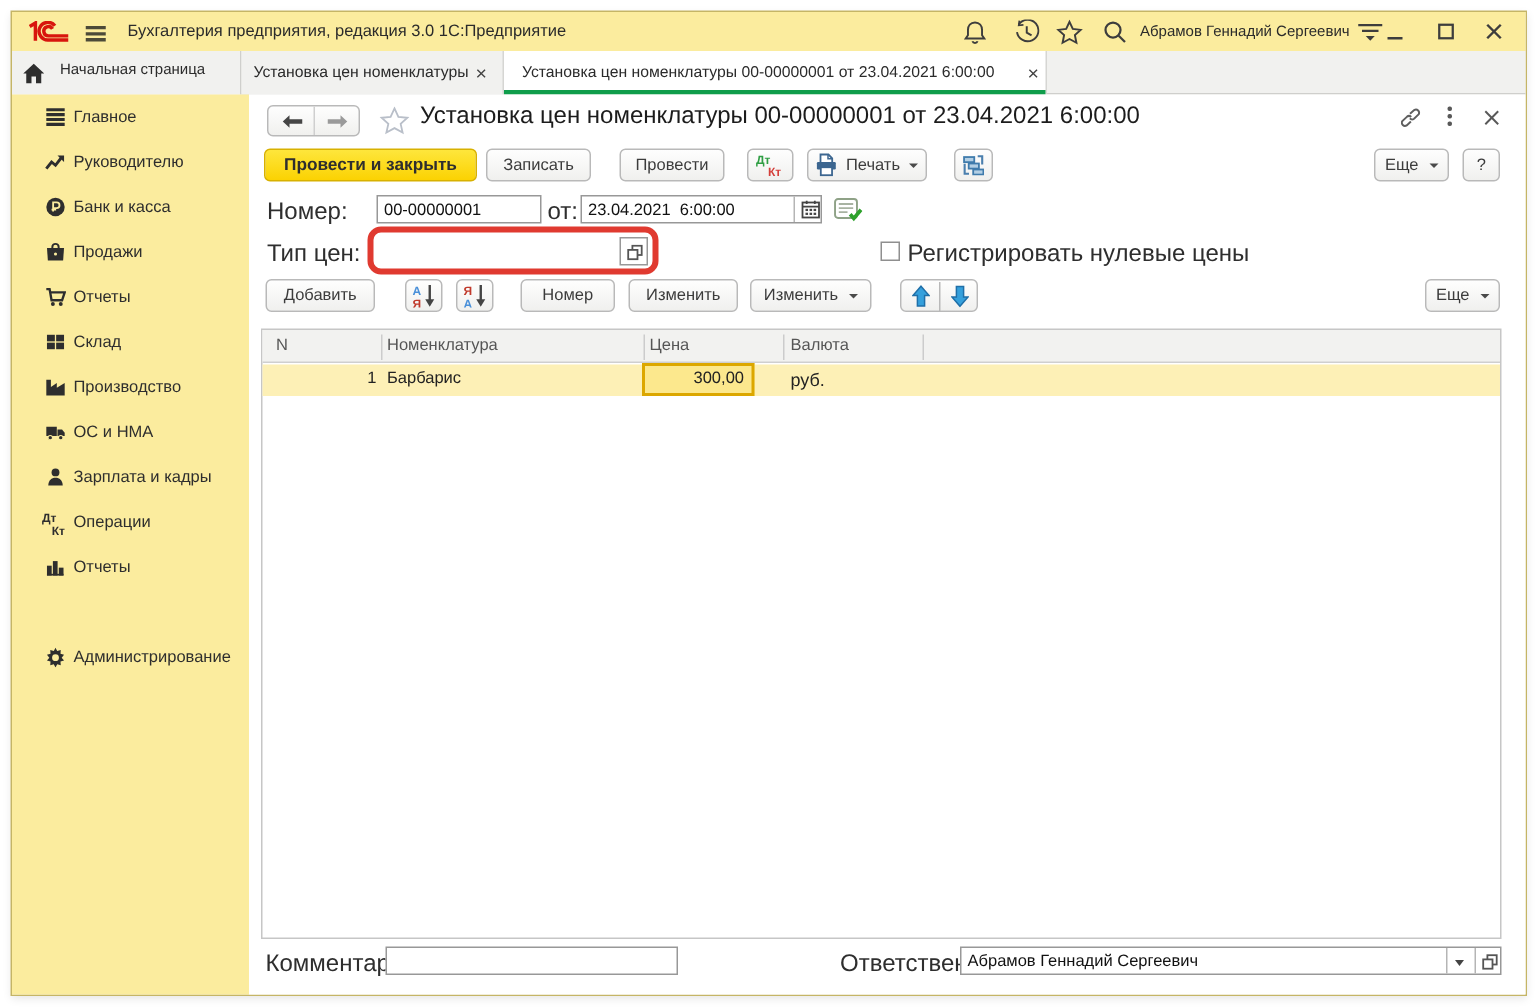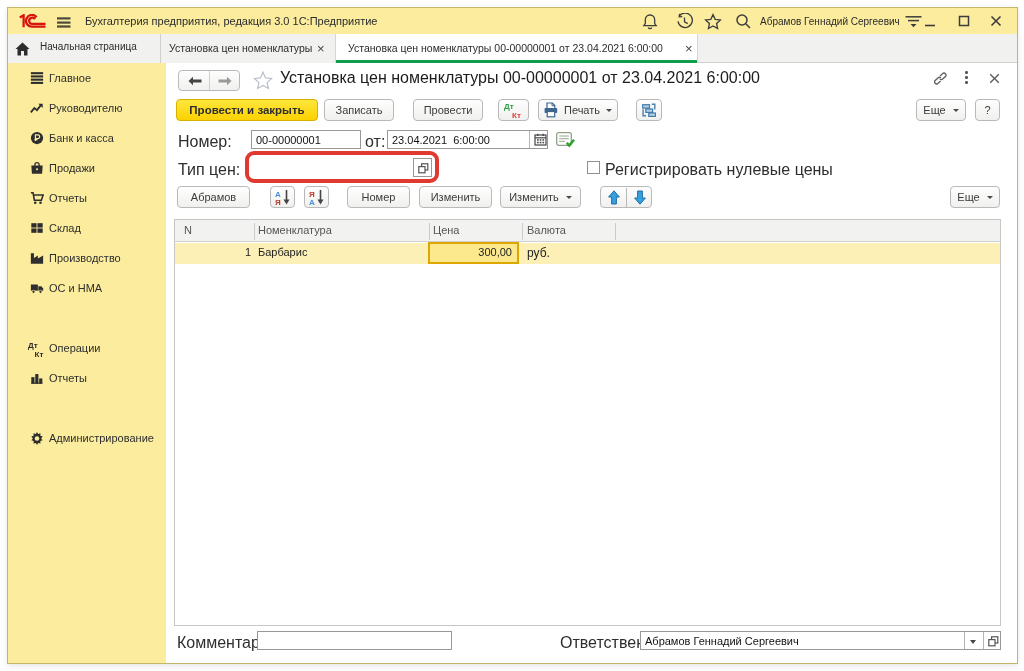--- a/index.html
+++ b/index.html
@@ -185,20 +185,27 @@
     </div>
     <div class="sideitem" style="top:210px">
       <svg class="ico" viewBox="0 0 16 16">
           <path d="M1,4 L9,4 L9,11 L1,11 Z" fill="#2e2e2e"></path>
           <path d="M9.5,6 L13,6 L15,8.5 L15,11 L9.5,11 Z" fill="#2e2e2e"></path>
           <circle cx="4" cy="12.3" r="1.7" fill="#2e2e2e" stroke="#fbec9e" stroke-width="0.8"></circle>
           <circle cx="12" cy="12.3" r="1.7" fill="#2e2e2e" stroke="#fbec9e" stroke-width="0.8"></circle>
         </svg>
       <div class="txt">ОС и НМА</div>
     </div>
+    <div class="sideitem" style="top:240px">
+      <svg class="ico" viewBox="0 0 16 16">
+          <circle cx="8" cy="4.5" r="3" fill="#2e2e2e"></circle>
+          <path d="M2.5,14.5 C2.5,10.5 5,8.5 8,8.5 C11,8.5 13.5,10.5 13.5,14.5 Z" fill="#2e2e2e"></path>
+        </svg>
+      <div class="txt">Зарплата и кадры</div>
+    </div>
     <div class="sideitem" style="top:270px">
       <svg class="ico" viewBox="0 0 18 16" style="width:18px;height:16px;left:20px">
           <text x="0" y="7" font-size="8" font-weight="bold" fill="#2e2e2e" font-family="Liberation Sans">Дт</text>
           <text x="6.5" y="15.5" font-size="8" font-weight="bold" fill="#2e2e2e" font-family="Liberation Sans">Кт</text>
         </svg>
       <div class="txt">Операции</div>
     </div>
     <div class="sideitem" style="top:300px">
       <svg class="ico" viewBox="0 0 16 16">
           <g fill="#2e2e2e">
@@ -321,21 +328,21 @@
     <div class="abs" style="left:247px;top:95px;width:19px;height:19px;border:1px solid #989898;background:#fff">
       <svg class="abs" style="left:4px;top:4px" width="11" height="11" viewBox="0 0 11 11">
         <rect x="3.6" y="0.8" width="6.2" height="6.2" fill="none" stroke="#555" stroke-width="1.2"></rect>
           <rect x="0.8" y="3.6" width="6.2" height="6.2" fill="#fff" stroke="#555" stroke-width="1.2"></rect>
       </svg>
     </div>
     <div class="abs" style="left:79px;top:88px;width:194px;height:32px;border:4px solid #e03a30;border-radius:9px"></div>
     <div class="abs" style="left:421px;top:98px;width:13px;height:13px;border:1px solid #8f8f8f;background:#fff"></div>
     <div class="lbl" style="left:439px;top:98px">Регистрировать нулевые цены</div>
 
-    <div class="btn" style="left:11px;top:123px;width:73px">Абрамов</div>
+    <div class="btn" style="left:11px;top:123px;width:73px">Добавить</div>
     <div class="btn" style="left:104px;top:123px;width:25px">
       <svg width="16" height="16" viewBox="0 0 16 16">
         <text x="0" y="7.5" font-size="8" font-weight="bold" fill="#4a90d9" font-family="Liberation Sans">А</text>
         <text x="0" y="16" font-size="8" font-weight="bold" fill="#c0392b" font-family="Liberation Sans">Я</text>
         <g stroke="#444" stroke-width="1.6">
             <line x1="11.5" y1="1" x2="11.5" y2="12"></line>
           </g>
         <path d="M8.5,10.5 L14.5,10.5 L11.5,15.5 Z" fill="#444"></path>
       </svg>
     </div>
@@ -377,21 +384,21 @@
         <div class="abs" style="left:352px;top:4px;font-size:11px;color:#555">Валюта</div>
         <div class="abs" style="left:79px;top:3px;width:1px;height:17px;background:#cccccc"></div>
         <div class="abs" style="left:254px;top:3px;width:1px;height:17px;background:#cccccc"></div>
         <div class="abs" style="left:347px;top:3px;width:1px;height:17px;background:#cccccc"></div>
         <div class="abs" style="left:440px;top:3px;width:1px;height:17px;background:#cccccc"></div>
       </div>
       <div class="abs" style="left:0;top:23px;width:825px;height:21px;background:#fdf0b6">
         <div class="abs" style="left:0;top:3px;width:76px;font-size:11px;color:#222;text-align:right">1</div>
         <div class="abs" style="left:83px;top:3px;font-size:11px;color:#222">Барбарис</div>
         <div class="abs" style="left:352px;top:3px;font-size:12px;color:#222">руб.</div>
-        <div class="abs" style="left:253px;top:-1px;width:91px;height:22px;background:#fce88d;border:2px solid #dca700">
+        <div class="abs" style="left:253px;top:-1px;width:75px;height:22px;background:#fce88d;border:2px solid #dca700">
           <div class="abs" style="right:5px;top:2px;font-size:11px;color:#222">300,00</div>
         </div>
       </div>
     </div>
 
     <div class="lbl" style="left:11px;top:571px">Комментарий:</div>
     <div class="inp" style="left:91px;top:568px;width:195px"></div>
     <div class="lbl" style="left:394px;top:571px">Ответственный:</div>
     <div class="inp" style="left:474px;top:568px;width:361px">
       <span style="padding-left:4px">Абрамов Геннадий Сергеевич</span>

